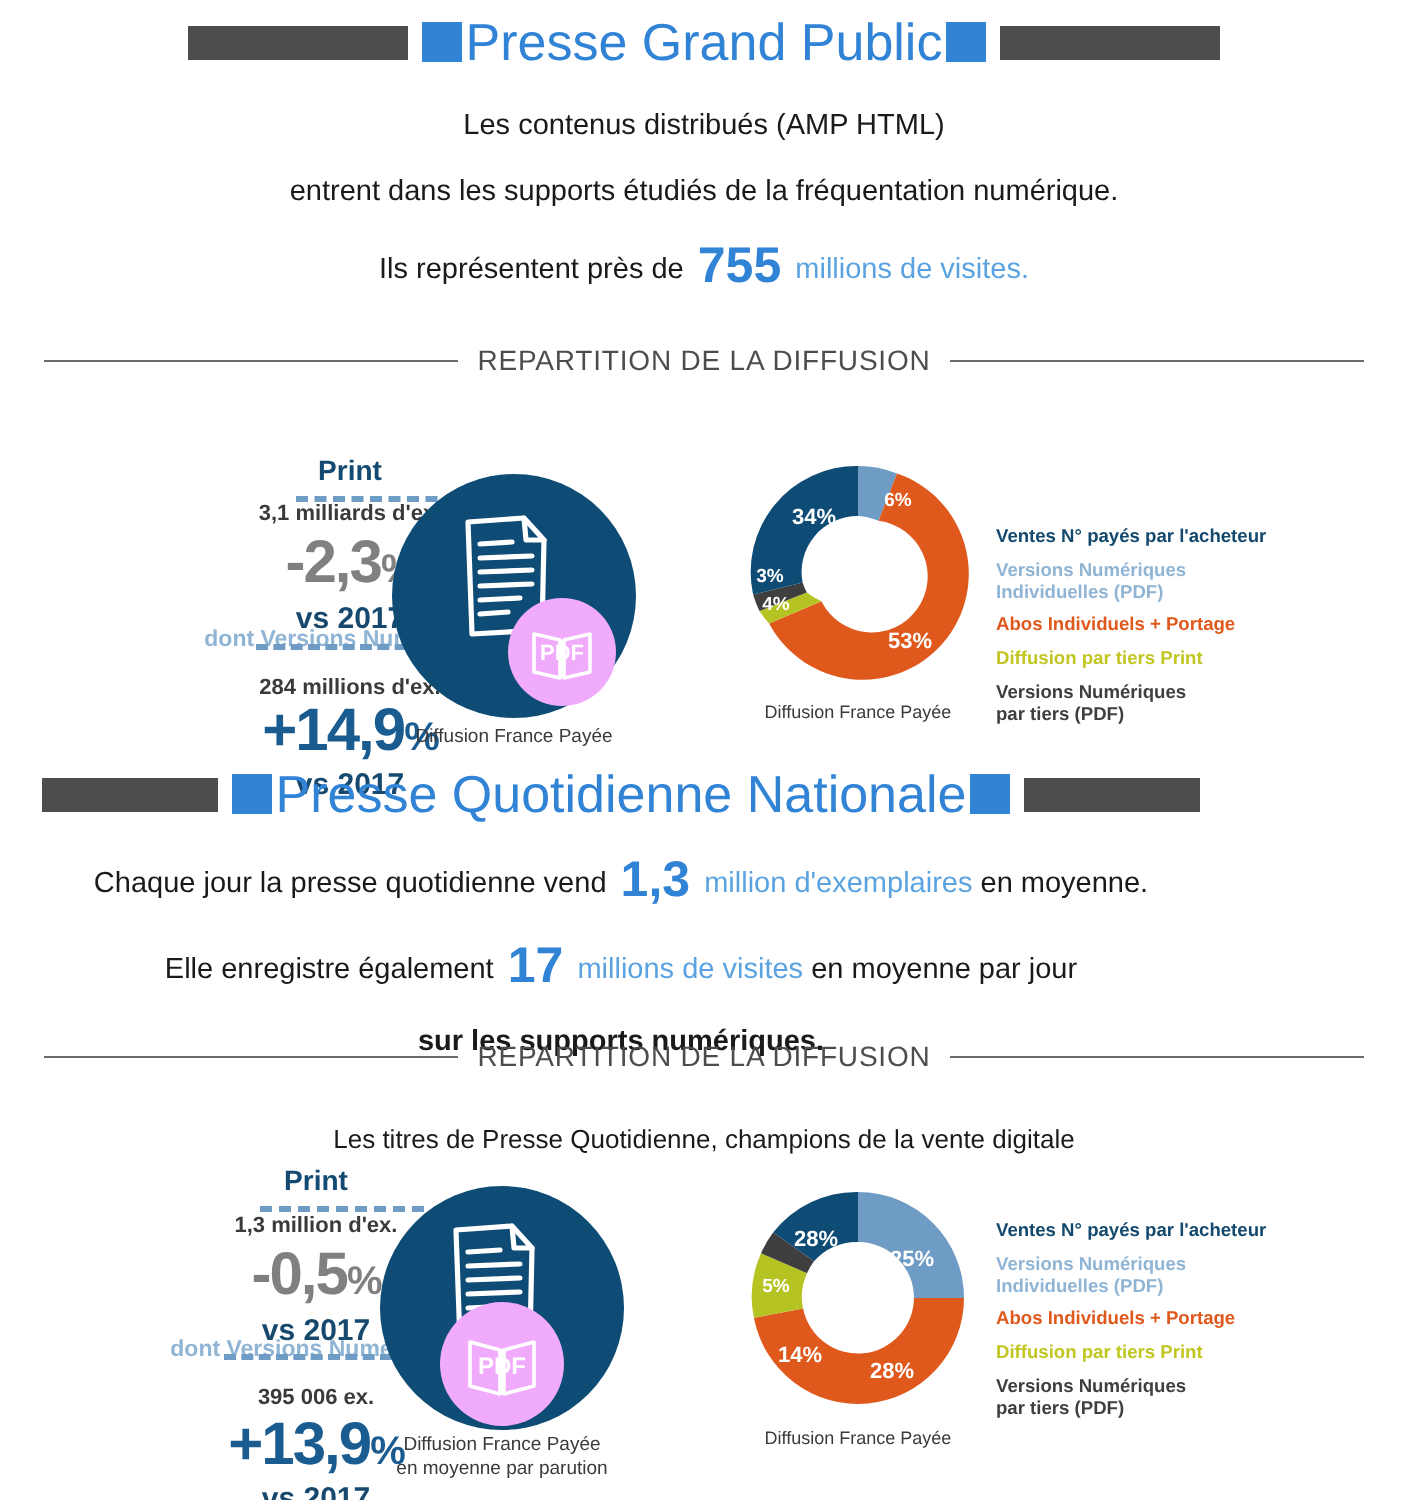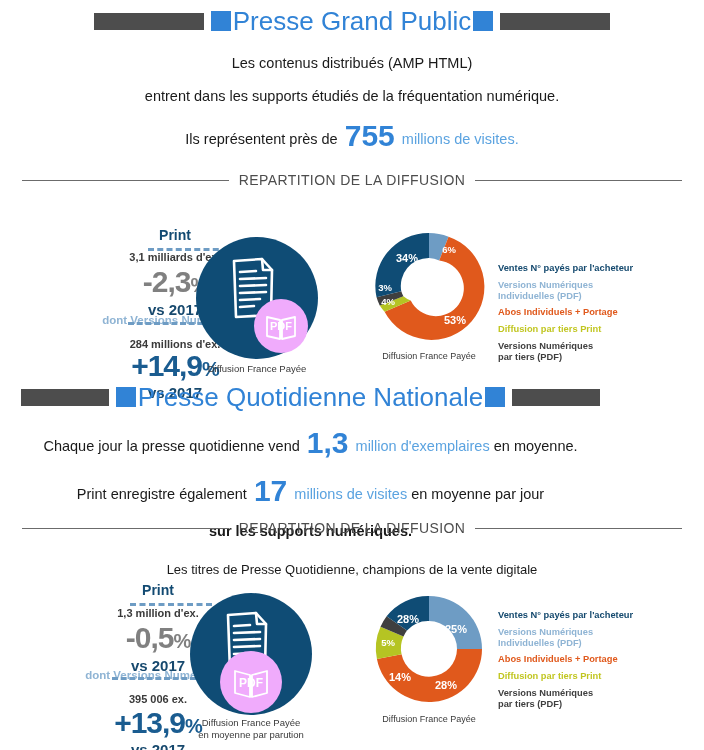--- a/index.html
+++ b/index.html
@@ -54,21 +54,21 @@
   }
   .intro-line {
     font-size: 14.5px;
     color: #1a1a1a;
     line-height: 1;
     margin-bottom: 18px;
     white-space: nowrap;
   }
   .intro-line:last-child { margin-bottom: 0; }
   .big-blue {
-    font-size: 30px;
+    font-size: 25px;
     font-weight: bold;
     color: #3183d6;
     vertical-align: -2px;
     padding: 0 3px;
   }
   .lt-blue {
     color: #5ba3e0;
   }
 
   
@@ -332,21 +332,21 @@
   </div>
 
   <div class="intro" style="margin-top:18px;">
     <div class="intro-line">
       <span>Chaque jour la presse quotidienne vend</span>
       <span class="big-blue">1,3</span>
       <span class="lt-blue">million d'exemplaires</span>
       <span>en moyenne.</span>
     </div>
     <div class="intro-line">
-      <span>Print enregistre également</span>
+      <span>Elle enregistre également</span>
       <span class="big-blue">17</span>
       <span class="lt-blue">millions de visites</span>
       <span>en moyenne par jour</span>
     </div>
     <div class="intro-line" style="font-weight:bold;text-align:center;">sur les supports numériques.</div>
   </div>
 </div>
 
 <div class="divider" style="position:absolute; left:0; top:520px; width:660px;">
   <div class="rule"></div>

